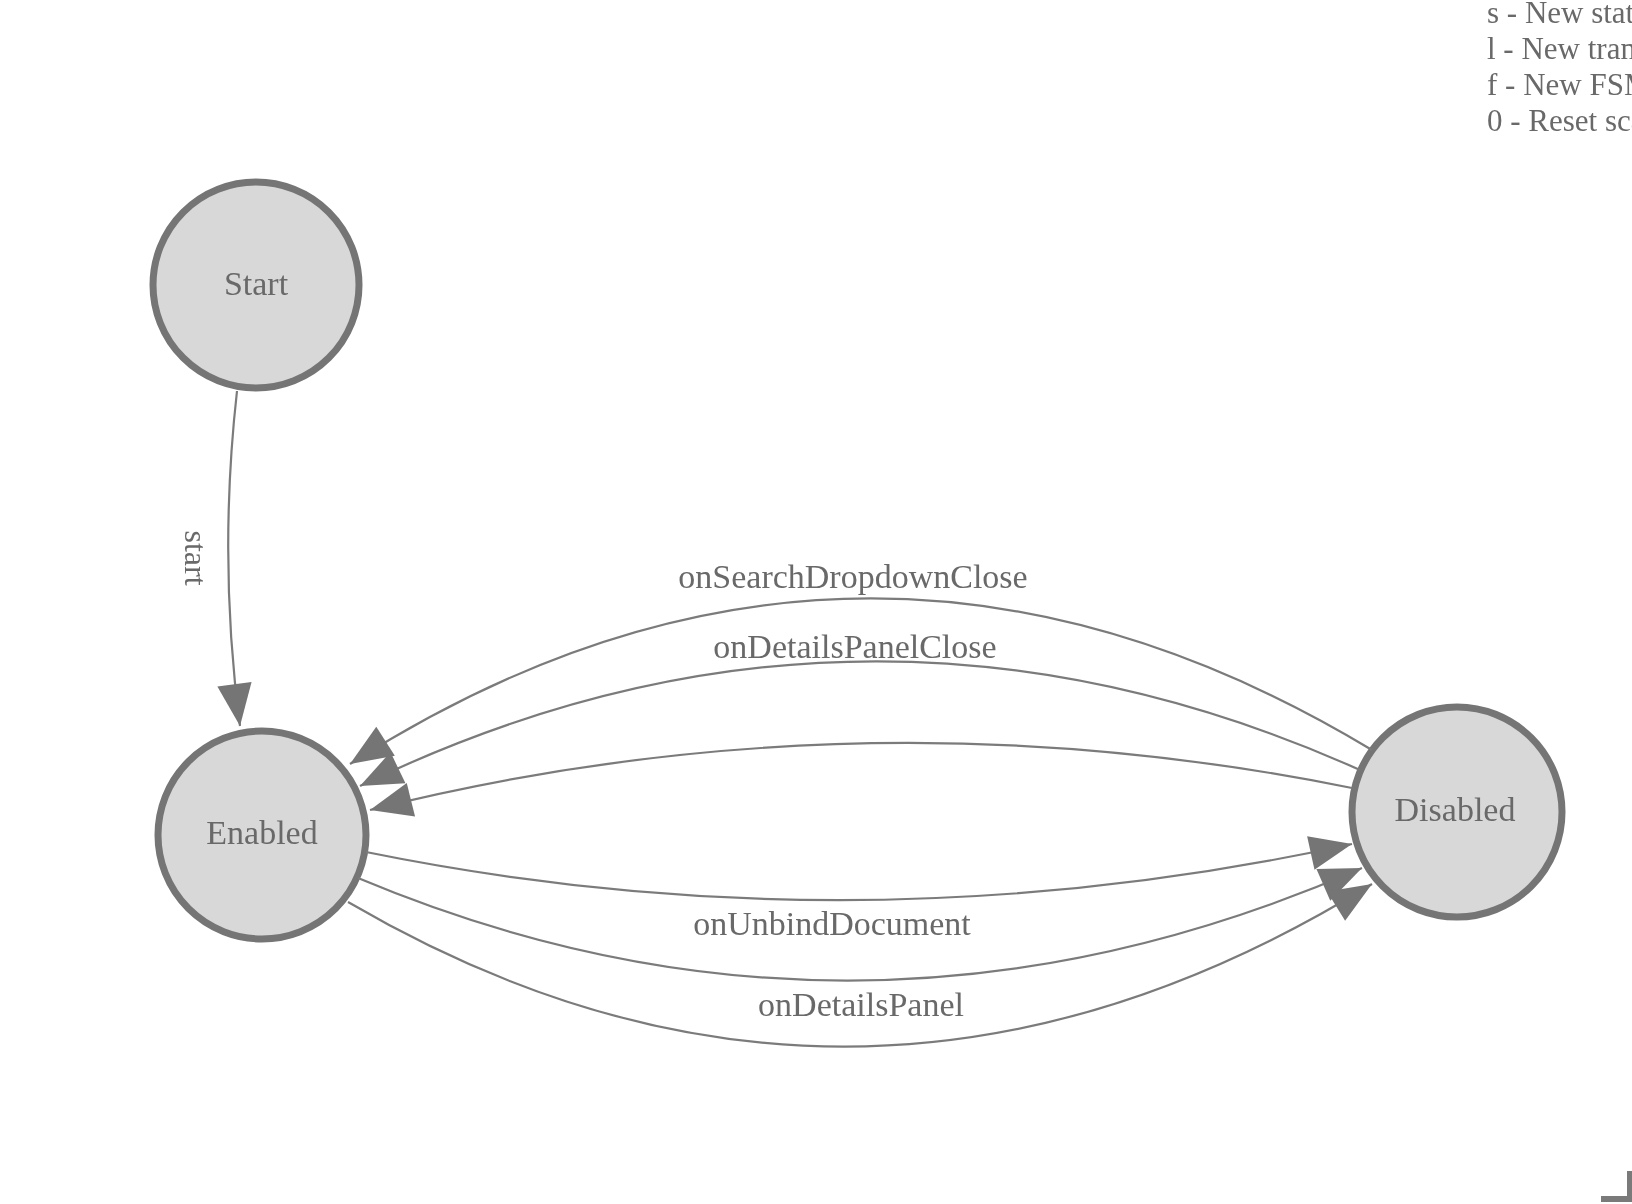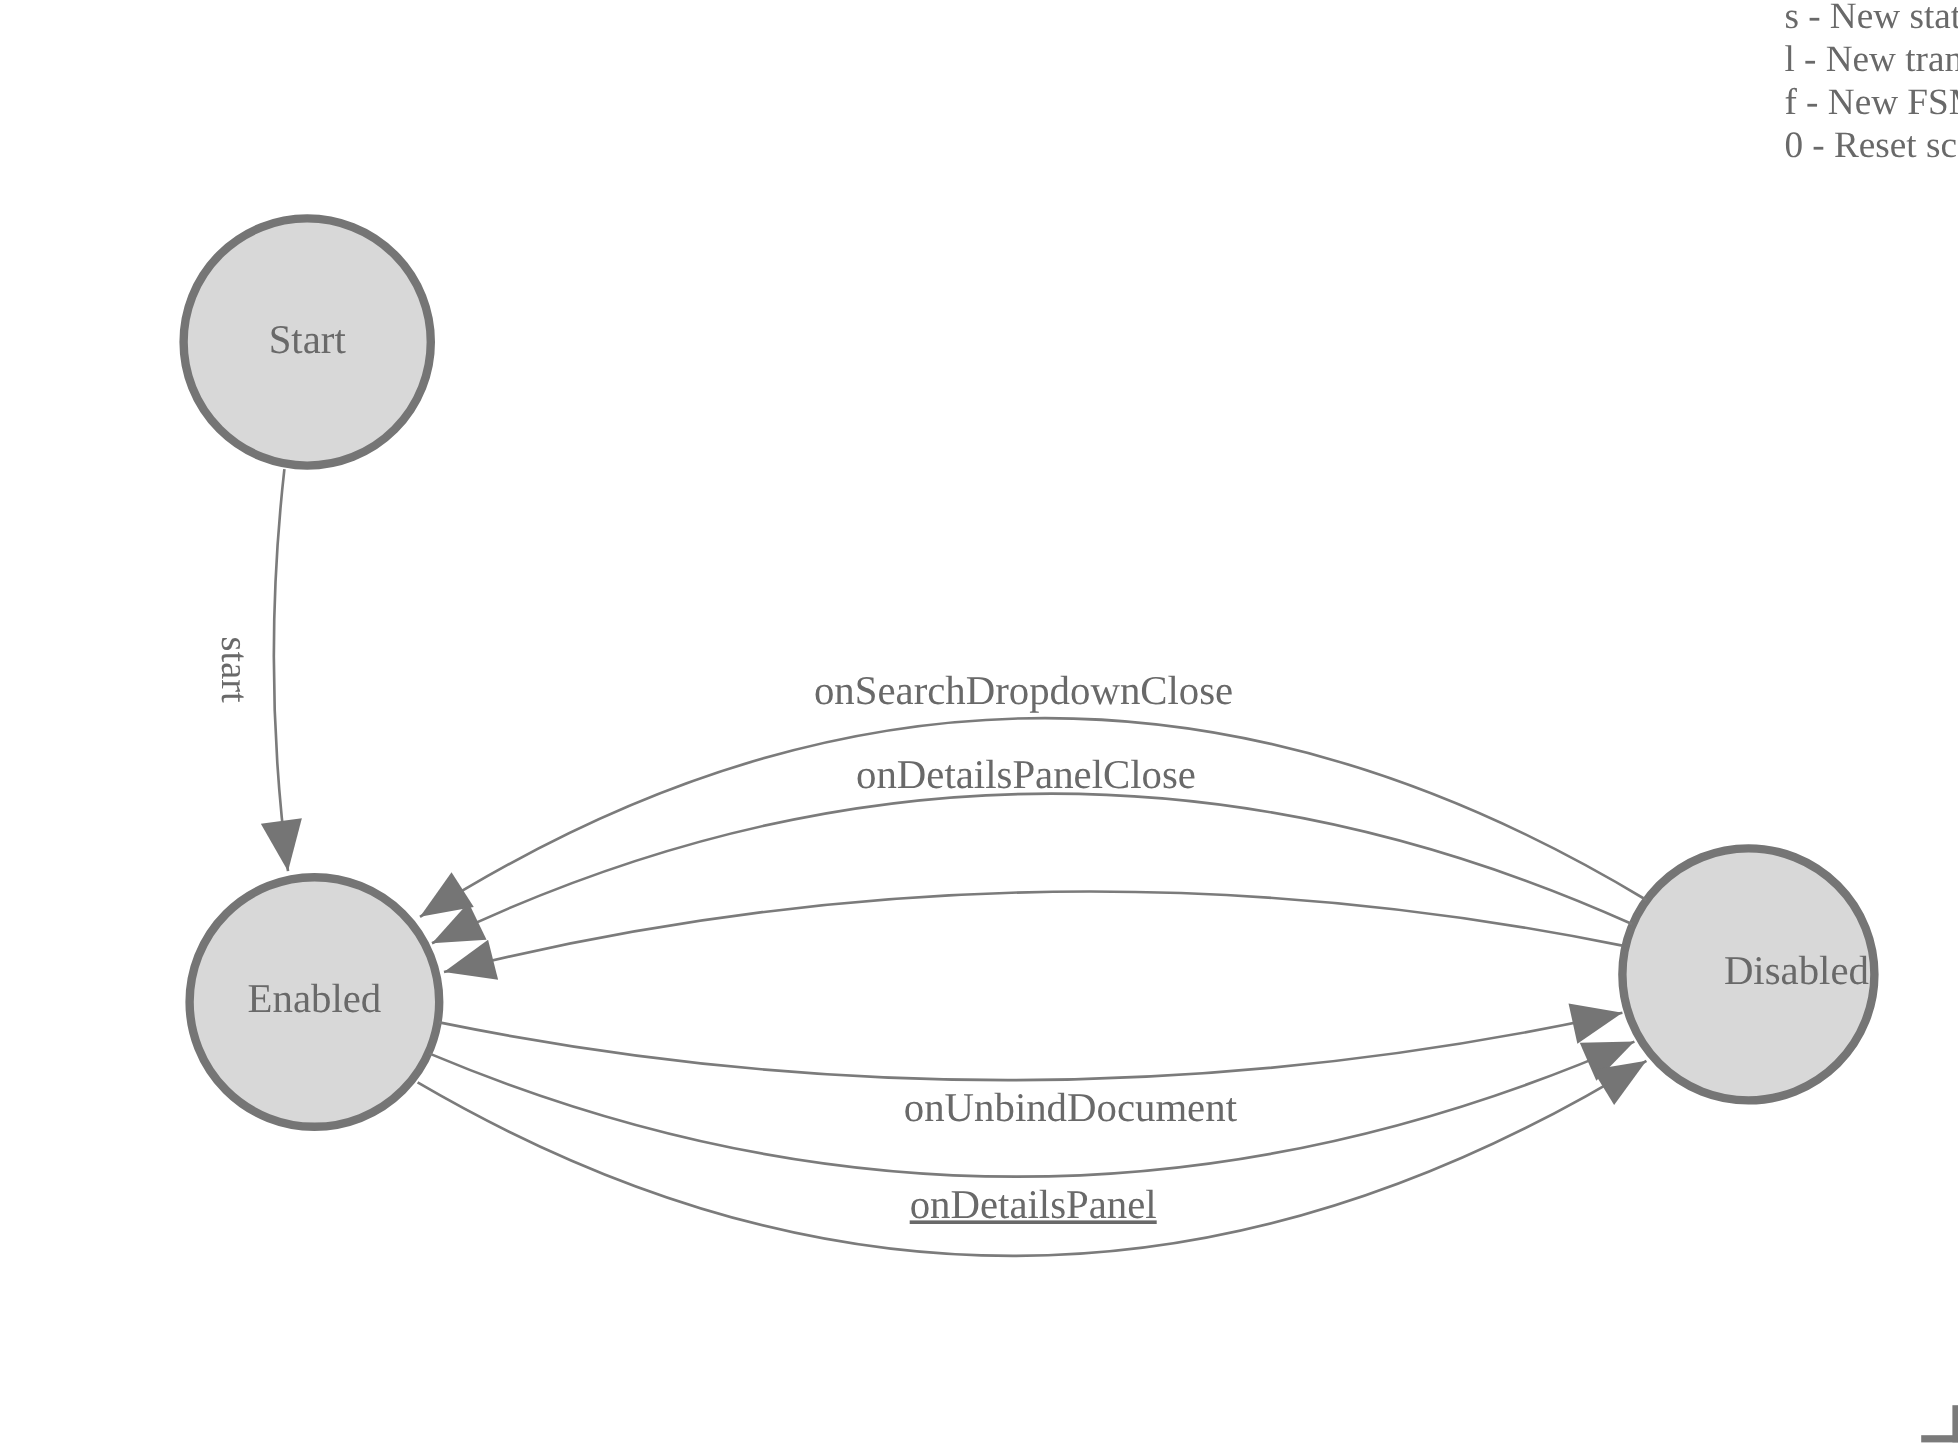--- a/index.html
+++ b/index.html
@@ -39,27 +39,27 @@
     <path d="M1360,770 Q858,545 360,786" fill="none" stroke="#7b7b7b" stroke-width="2.2" marker-end="url(#arrow)"></path>
     <path d="M1352,788 Q858,688 370,810" fill="none" stroke="#7b7b7b" stroke-width="2.2" marker-end="url(#arrow)"></path>
 
     <path d="M366,852 Q858,952 1352,844" fill="none" stroke="#7b7b7b" stroke-width="2.2" marker-end="url(#arrow)"></path>
     <path d="M358,878 Q858,1088 1362,868" fill="none" stroke="#7b7b7b" stroke-width="2.2" marker-end="url(#arrow)"></path>
     <path d="M348,902 Q858,1200 1372,884" fill="none" stroke="#7b7b7b" stroke-width="2.2" marker-end="url(#arrow)"></path>
   </svg>
 
   <div class="lbl" style="left:256px;top:284px;">Start</div>
   <div class="lbl" style="left:262px;top:833px;font-family:Liberation Serif, serif;">Enabled</div>
-  <div class="lbl" style="left:1497px;top:810px;">Disabled</div>
+  <div class="lbl" style="left:1455px;top:810px;">Disabled</div>
 
   <div class="lbl rot" style="left:196px;top:558px;">start</div>
   <div class="lbl" style="left:853px;top:577px;">onSearchDropdownClose</div>
   <div class="lbl" style="left:855px;top:647px;">onDetailsPanelClose</div>
-  <div class="lbl" style="left:892px;top:924px;">onUnbindDocument</div>
-  <div class="lbl" style="left:861px;top:1005px;text-decoration:underline;">onDetailsPanel</div>
+  <div class="lbl" style="left:832px;top:924px;">onUnbindDocument</div>
+  <div class="lbl" style="left:861px;top:1005px;">onDetailsPanel</div>
 
   <div class="legend">
     <div>s - New state</div>
     <div>l - New transition</div>
     <div>f - New FSM</div>
     <div>0 - Reset scale</div>
   </div>
 
   <div class="corner">
     <div class="v"></div>

